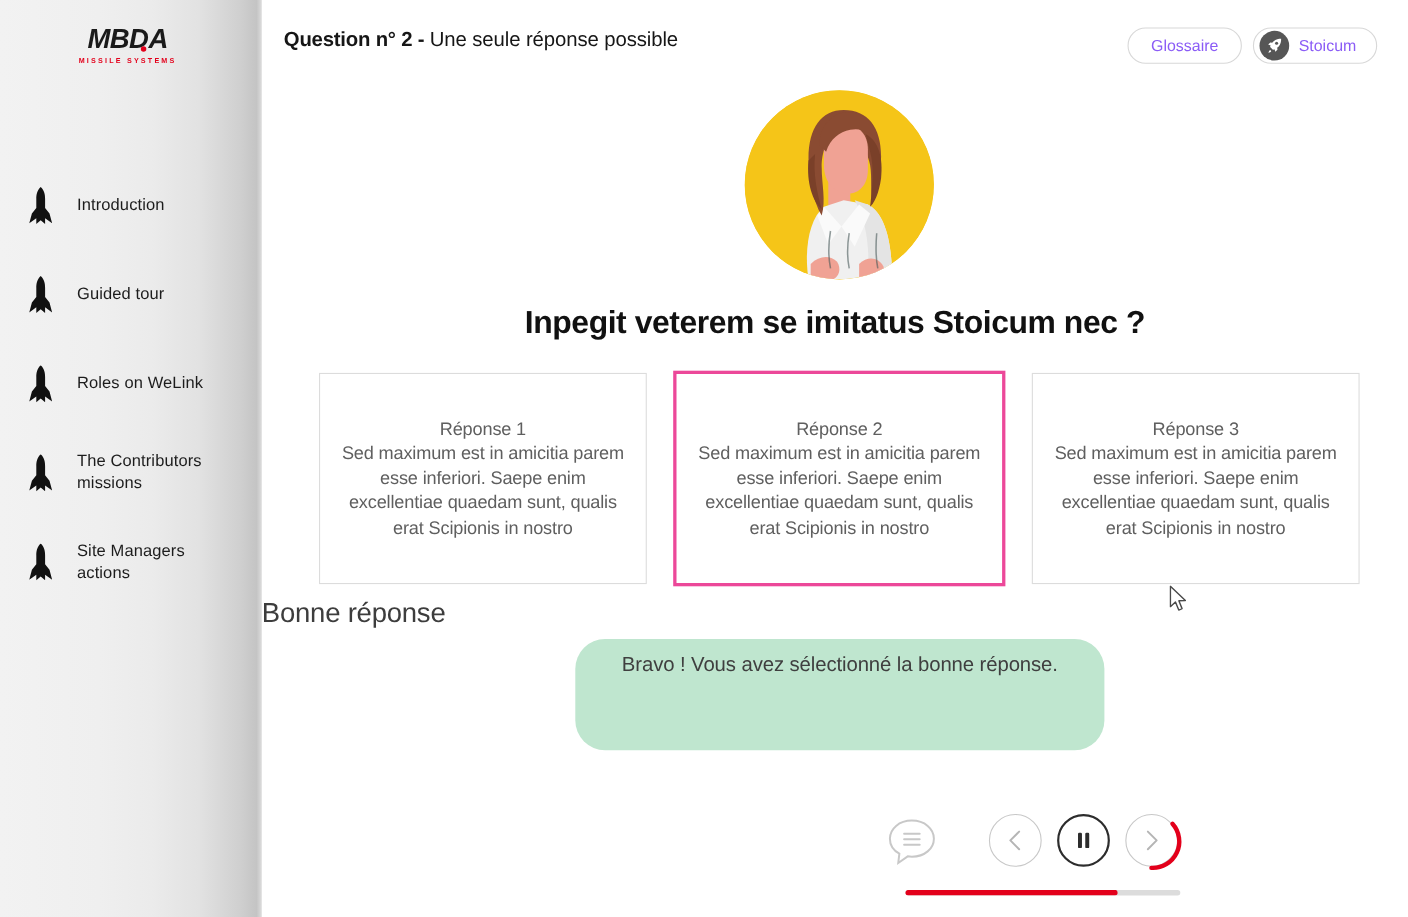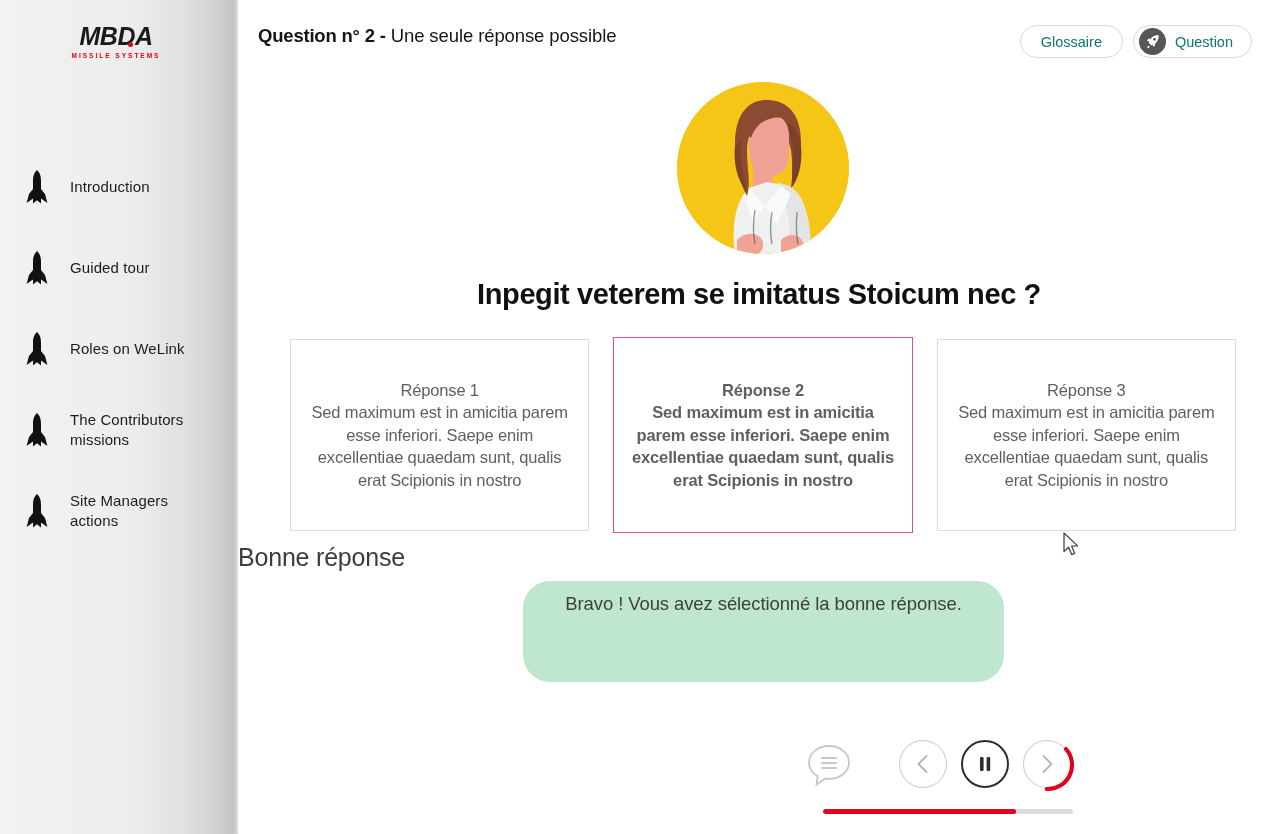--- a/index.html
+++ b/index.html
@@ -133,21 +133,21 @@
   }
   .pill {
     display: flex;
     align-items: center;
     height: 33px;
     border: 1px solid #d8d8d8;
     border-radius: 17px;
     background: #ffffff;
     padding: 0 20px;
     font-size: 14.5px;
-    color: #0f766e;
+    color: #8b5cf6;
     cursor: pointer;
     white-space: nowrap;
     justify-content: flex-end;
   }
   .pill.with-icon { padding-left: 5px; padding-right: 18px; }
   .pill-icon {
     width: 27px; height: 27px;
     border-radius: 50%;
     background: #565656;
     margin-right: 9px;
@@ -192,24 +192,23 @@
     min-height: 192px;
     background: #ffffff;
     border: 1px solid #dcdcdc;
     display: flex;
     align-items: center;
     justify-content: center;
     padding: 14px 16px;
     cursor: pointer;
   }
   .answer.selected {
-    border: 1px solid #ec4899;
+    border: 3px solid #ec4899;
     min-height: 196px;
     margin: -2px 0;
-    font-weight: bold;
   }
   .answer-text {
     font-size: 16.5px;
     line-height: 22.5px;
     color: #5f5f5f;
     text-align: center;
     letter-spacing: -0.15px;
   }
 
   
@@ -363,21 +362,21 @@
           <span>Glossaire</span>
         </div>
         <div class="pill with-icon">
           <span class="pill-icon">
             <svg width="15" height="15" viewBox="0 0 16 16">
               <path d="M12.8 1.4 C10.2 1.6 7.6 3.0 5.9 5.3 L4.1 4.9 L2.0 7.0 L4.4 7.9 C4.0 8.7 3.9 9.3 3.9 9.3 L6.6 12.0 C6.6 12.0 7.3 11.9 8.1 11.5 L9.0 13.9 L11.1 11.8 L10.7 10.1 C13.0 8.4 14.3 5.8 14.5 3.2 L14.6 1.3 Z" fill="#ffffff"></path>
               <circle cx="10.2" cy="5.7" r="1.5" fill="#565656"></circle>
               <path d="M3.3 12.7 C2.6 13.4 2.3 15.0 2.3 15.0 C2.3 15.0 3.9 14.7 4.6 14.0 C5.0 13.6 5.0 13.0 4.6 12.7 C4.3 12.3 3.7 12.3 3.3 12.7 Z" fill="#ffffff"></path>
             </svg>
           </span>
-          <span>Question</span>
+          <span>Stoicum</span>
         </div>
       </div>
     </div>
 
     <div id="avatar">
       <svg width="172" height="172" viewBox="0 0 172 172">
         <circle cx="86" cy="86" r="86" fill="#f5c518"></circle>
         <g>
 
           <path d="M76 78 L76 104 C76 110 82 114 88 114 L96 112 L96 78 Z" fill="#f0a294"></path>

